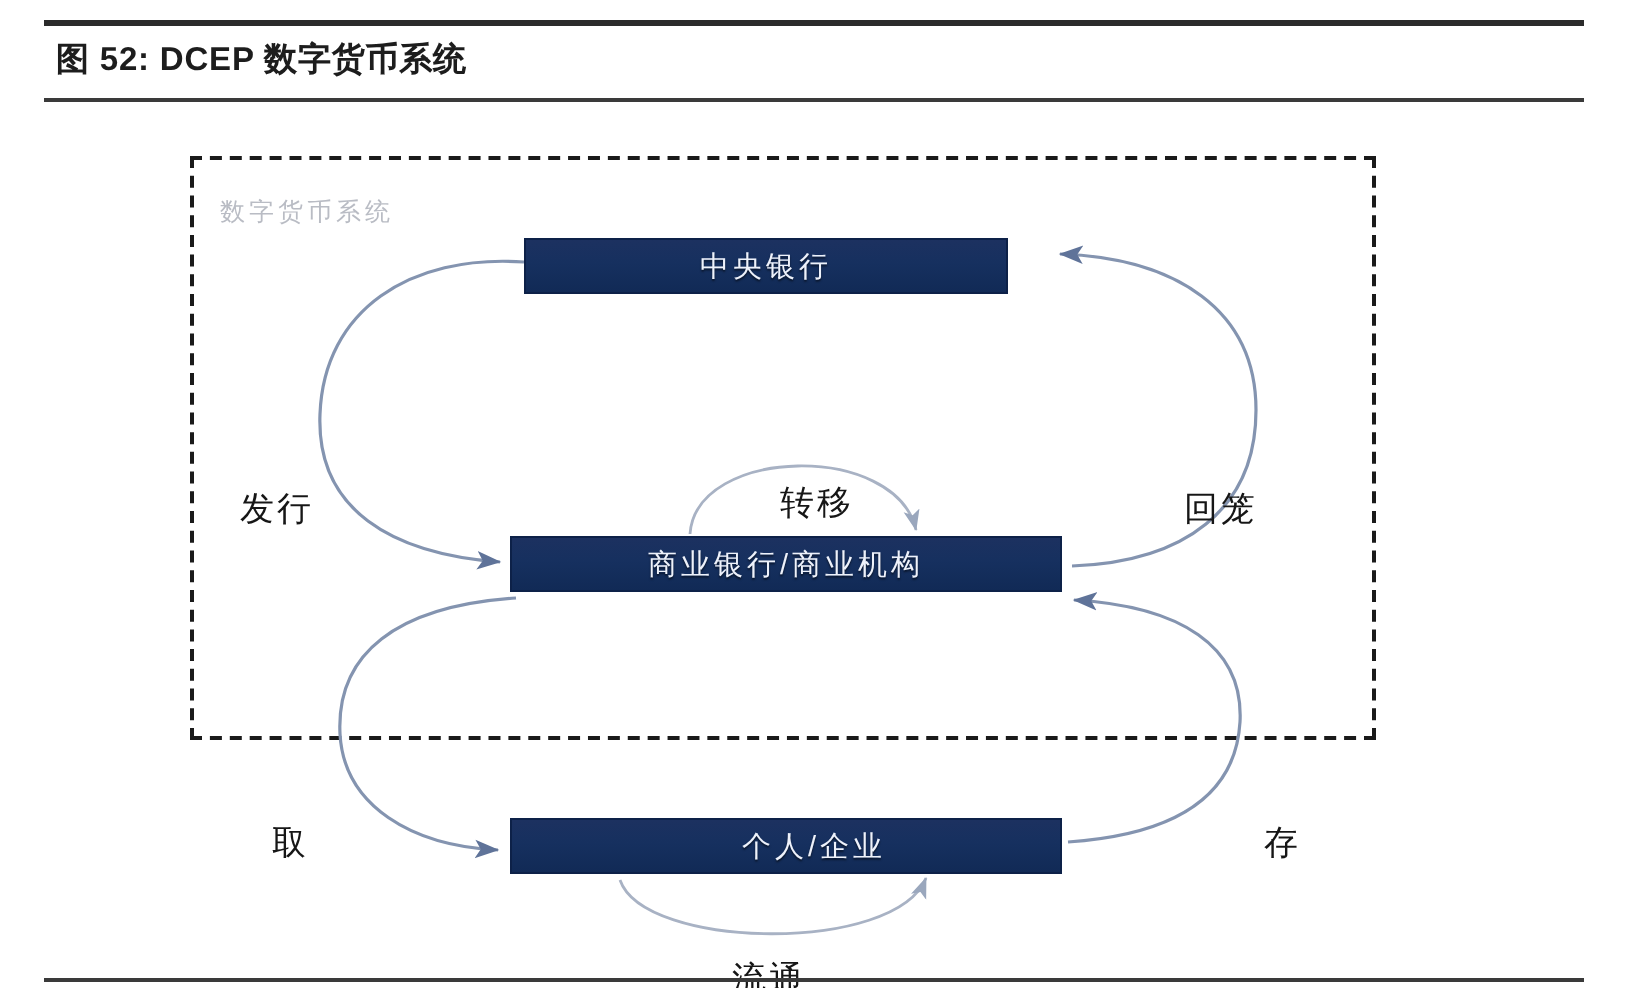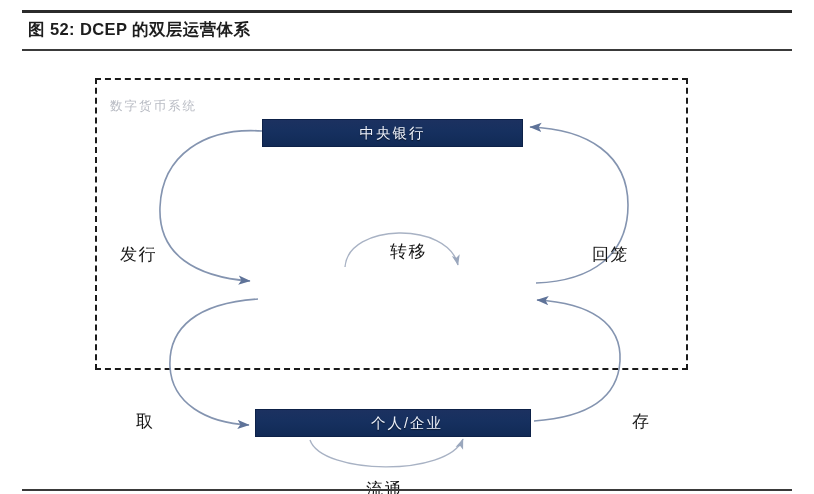--- a/index.html
+++ b/index.html
@@ -75,21 +75,21 @@
     border: 1px solid #0d2148;
     box-sizing: border-box;
     color: #eef2fb;
     font-size: 14.5px;
     letter-spacing: 2px;
     display: flex;
     align-items: center;
     justify-content: center;
     text-shadow: 0 1px 1px rgba(0,0,0,0.55);
   }
-  .node-central  { left: 262px; top: 64px;  width: 261px; height: 28px; }
+  .node-central  { left: 262px; top: 64px;  width: 242px; height: 28px; }
   .node-commerce { left: 255px; top: 213px; width: 276px; height: 28px; }
   .node-person   { left: 255px; top: 354px; width: 276px; height: 28px; padding-left: 28px; }
 
   
   .system-box {
     position: absolute;
     left: 95px;
     top: 23px;
     width: 593px;
     height: 292px;
@@ -133,21 +133,21 @@
     white-space: nowrap;
     opacity: 0.88;
   }
 </style>
 </head>
 <body>
 
 <div id="page">
 
   <div class="rule-top"></div>
-  <div class="fig-title">图 52: DCEP 的双层运营体系</div>
+  <div class="fig-title">图 52: DCEP 数字货币系统</div>
   <div class="rule-title-bottom"></div>
 
   <div class="diagram">
 
     <div class="system-box"></div>
     <div class="system-label">数字货币系统</div>
 
     <svg class="svg-layer" width="814" height="430">
       <defs>
         <marker id="ah" markerWidth="9" markerHeight="9" refX="7.2" refY="3.1" orient="auto" markerUnits="strokeWidth">
@@ -166,20 +166,21 @@
 
       <path d="M 258,244 C 198,248 168,272 170,312 C 172,348 206,368 249,370" fill="none" stroke="#8494b0" stroke-width="1.6" marker-end="url(#ah)"></path>
 
       <path d="M 534,366 C 592,362 618,340 620,306 C 622,268 590,248 537,245" fill="none" stroke="#8494b0" stroke-width="1.6" marker-end="url(#ah)"></path>
 
       <path d="M 310,385 C 322,420 448,422 463,384" fill="none" stroke="#a8b2c4" stroke-width="1.4" marker-end="url(#ah-light)"></path>
     </svg>
 
     <div class="node node-central">中央银行</div>
 
+    <div class="node node-commerce">商业银行/商业机构</div>
 
     <div class="node node-person">个人/企业</div>
 
     <div class="arrow-label lbl-issue">发行</div>
 
     <div class="arrow-label lbl-return">回笼</div>
 
     <div class="arrow-label lbl-transfer">转移</div>
 
     <div class="arrow-label lbl-withdraw">取</div>

